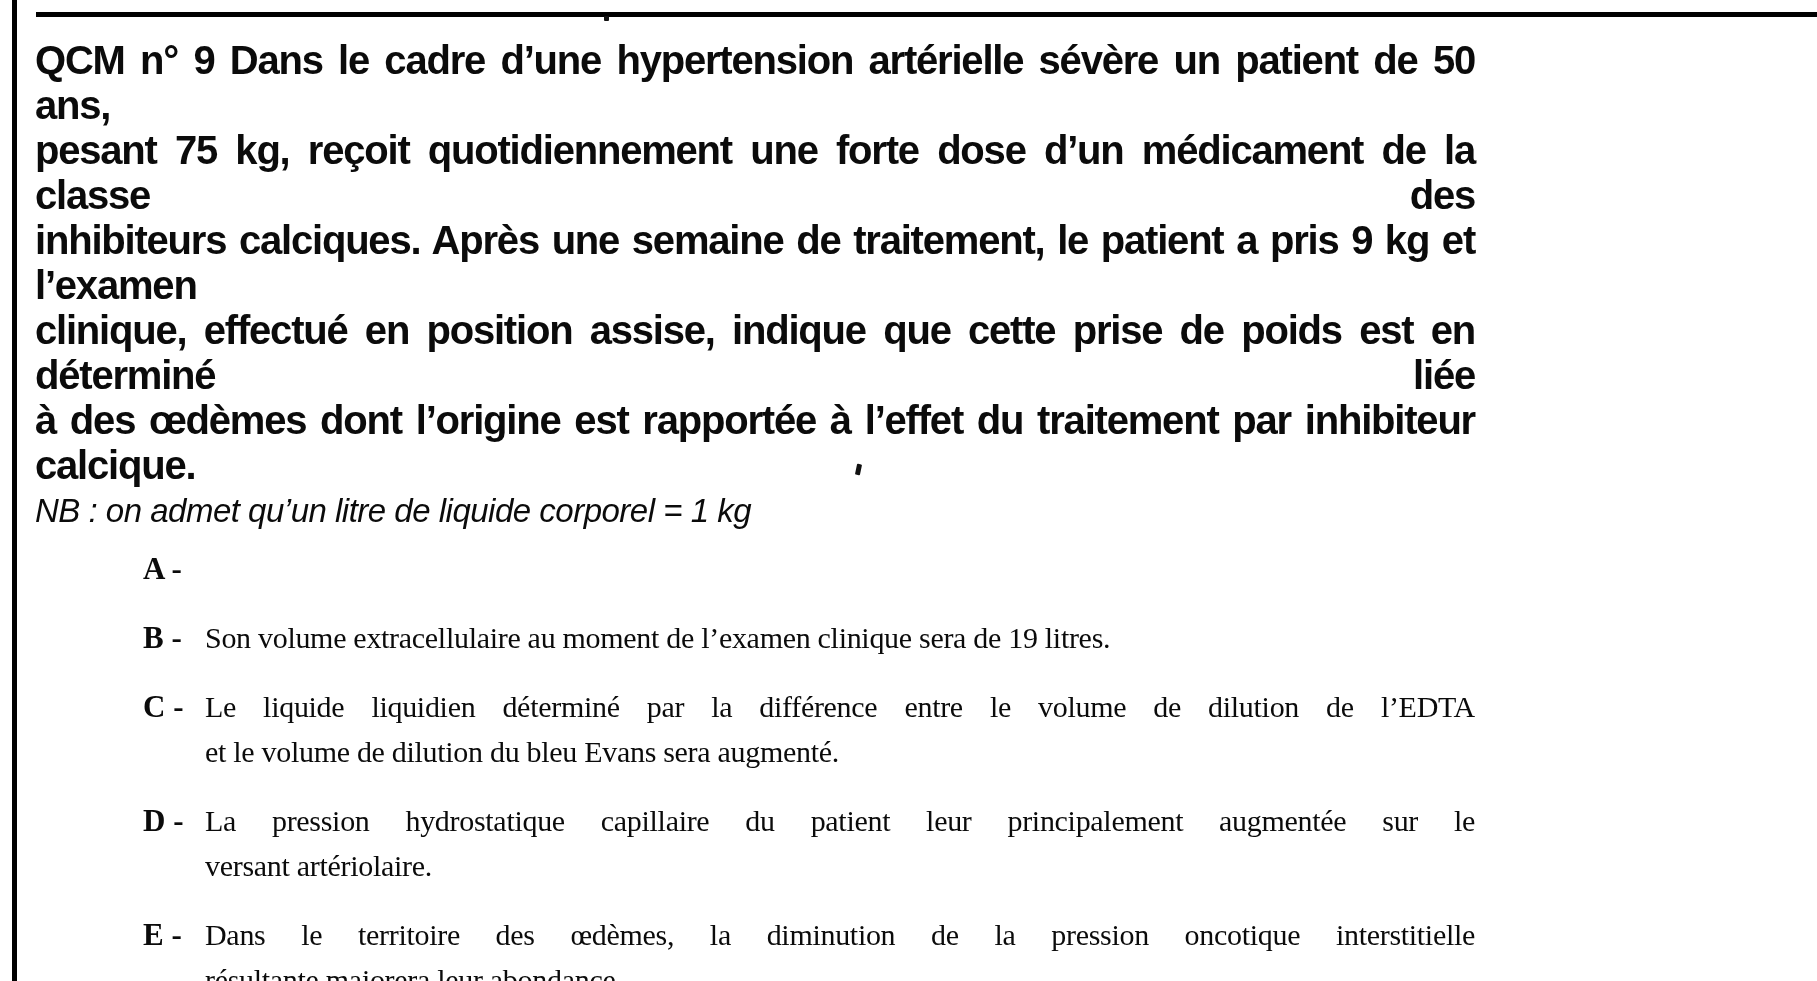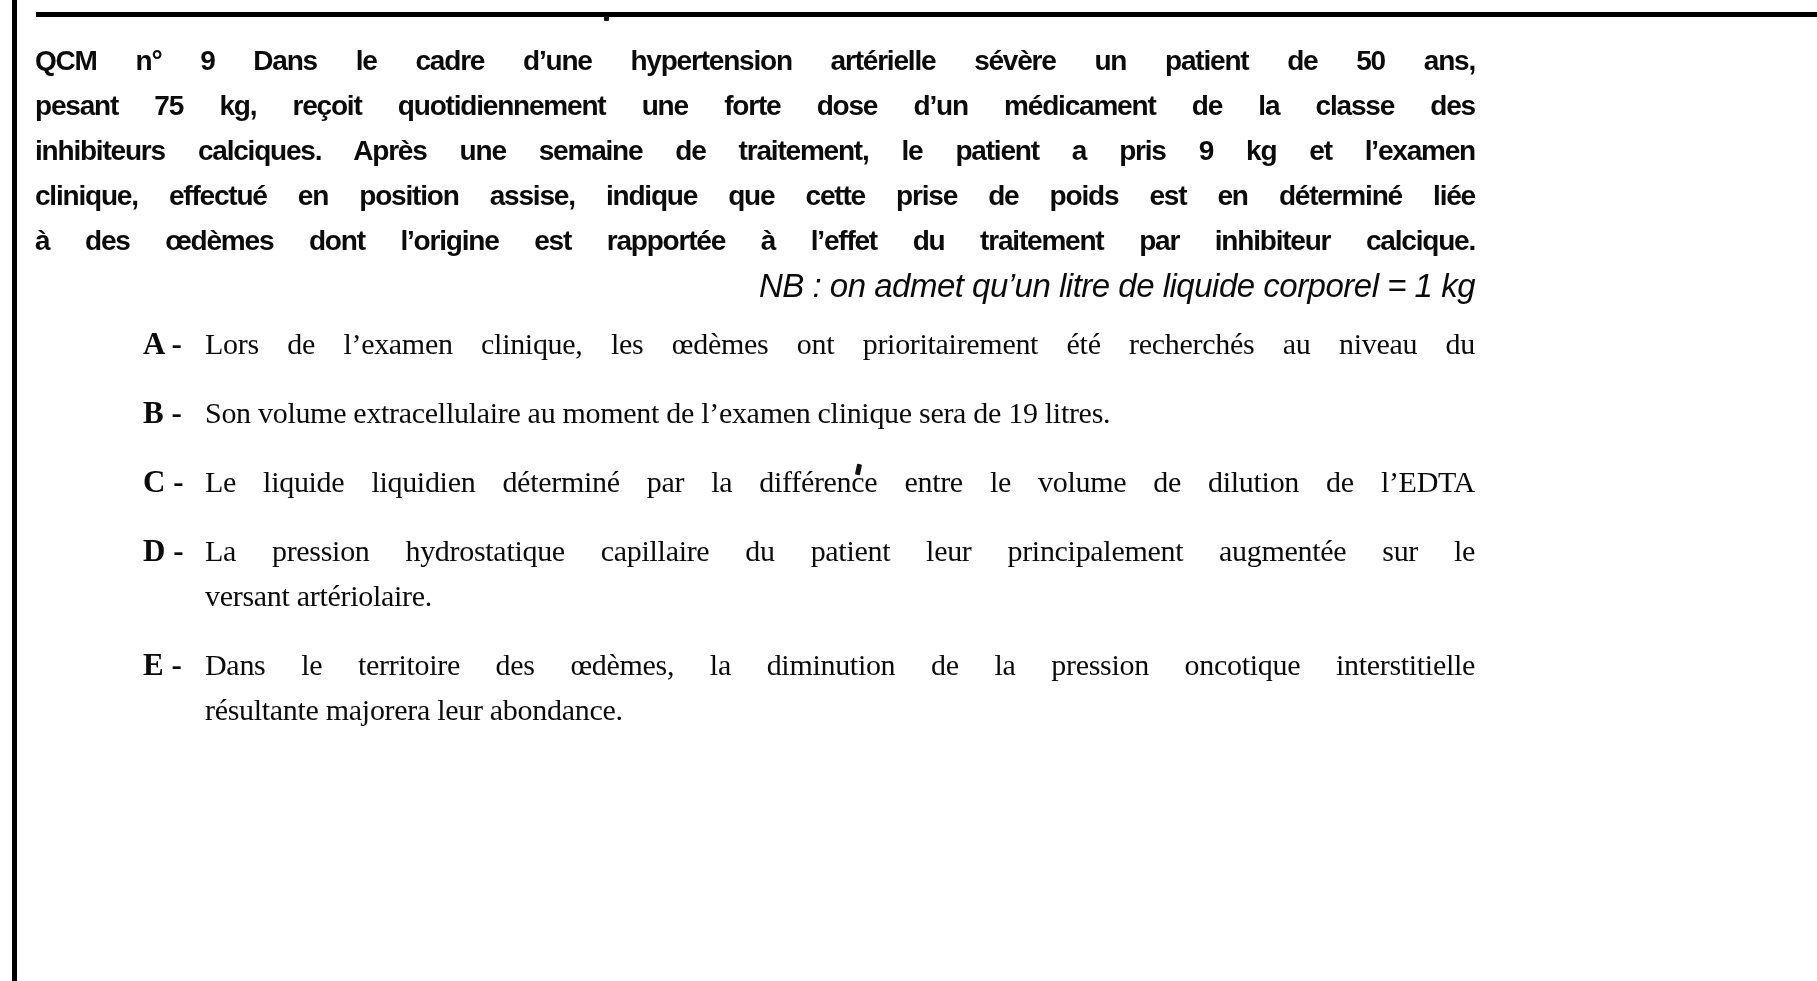--- a/index.html
+++ b/index.html
@@ -18,36 +18,35 @@
   .speck { position:absolute; background:#111; border-radius:1px; }
   .speck-1 { left:604px; top:16px;  width:5px; height:5px; }
   .speck-2 { left:856px; top:464px; width:5px; height:11px; transform:rotate(12deg); }
 
   .content { position:absolute; left:35px; top:38px; width:1440px; }
 
   
   .stem .line {
     font-family:"Liberation Sans", sans-serif;
     font-weight:700;
-    font-size:28px;
+    font-size:40px;
     line-height:45px;
     letter-spacing:-1.2px;
     color:var(--ink);
   }
   .j { text-align:justify; text-align-last:justify; }
 
   
   .nb {
     font-family:"Liberation Sans", sans-serif;
     font-style:italic;
     font-weight:400;
     font-size:33px;
     line-height:46px;
     letter-spacing:-0.5px;
-    text-align:right;
   }
 
   
   .options { margin-top:12px; margin-left:108px; width:1332px; }
   .option { display:flex; align-items:flex-start; margin-bottom:24px; }
   .option-letter {
     flex:0 0 62px;
     font-family:"Liberation Serif", serif;
     font-weight:700;
     font-size:31px;
@@ -78,33 +77,33 @@
         <div class="line j">pesant 75 kg, reçoit quotidiennement une forte dose d’un médicament de la classe des</div>
         <div class="line j">inhibiteurs calciques. Après une semaine de traitement, le patient a pris 9 kg et l’examen</div>
         <div class="line j">clinique, effectué en position assise, indique que cette prise de poids est en déterminé liée</div>
         <div class="line j">à des œdèmes dont l’origine est rapportée à l’effet du traitement par inhibiteur calcique.</div>
       </div>
     <div class="nb">NB : on admet qu’un litre de liquide corporel = 1 kg</div>
     <div class="options">
         <div class="option">
           <div class="option-letter">A -</div>
           <div class="option-body">
-            <div class="line j">Lors de l’examen clinique, les œdèmes ont prioritairement été recherchés au niveau du</div>
           </div>
         </div>
         <div class="option">
           <div class="option-letter">B -</div>
           <div class="option-body">
             <div class="line">Son volume extracellulaire au moment de l’examen clinique sera de 19 litres.</div>
           </div>
         </div>
         <div class="option">
           <div class="option-letter">C -</div>
           <div class="option-body">
             <div class="line j">Le liquide liquidien déterminé par la différence entre le volume de dilution de l’EDTA</div>
+            <div class="line">et le volume de dilution du bleu Evans sera augmenté.</div>
           </div>
         </div>
         <div class="option">
           <div class="option-letter">D -</div>
           <div class="option-body">
             <div class="line j">La pression hydrostatique capillaire du patient leur principalement augmentée sur le</div>
             <div class="line">versant artériolaire.</div>
           </div>
         </div>
         <div class="option">

